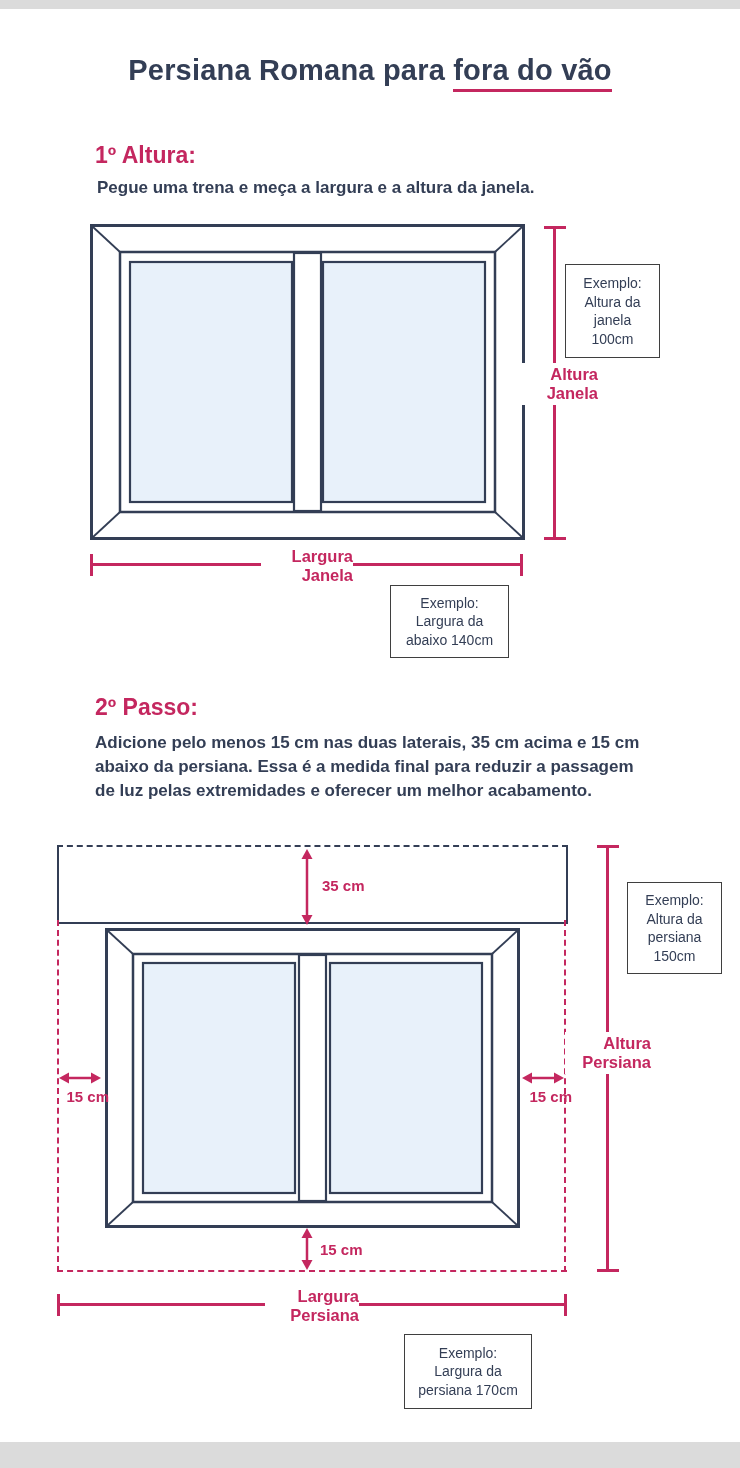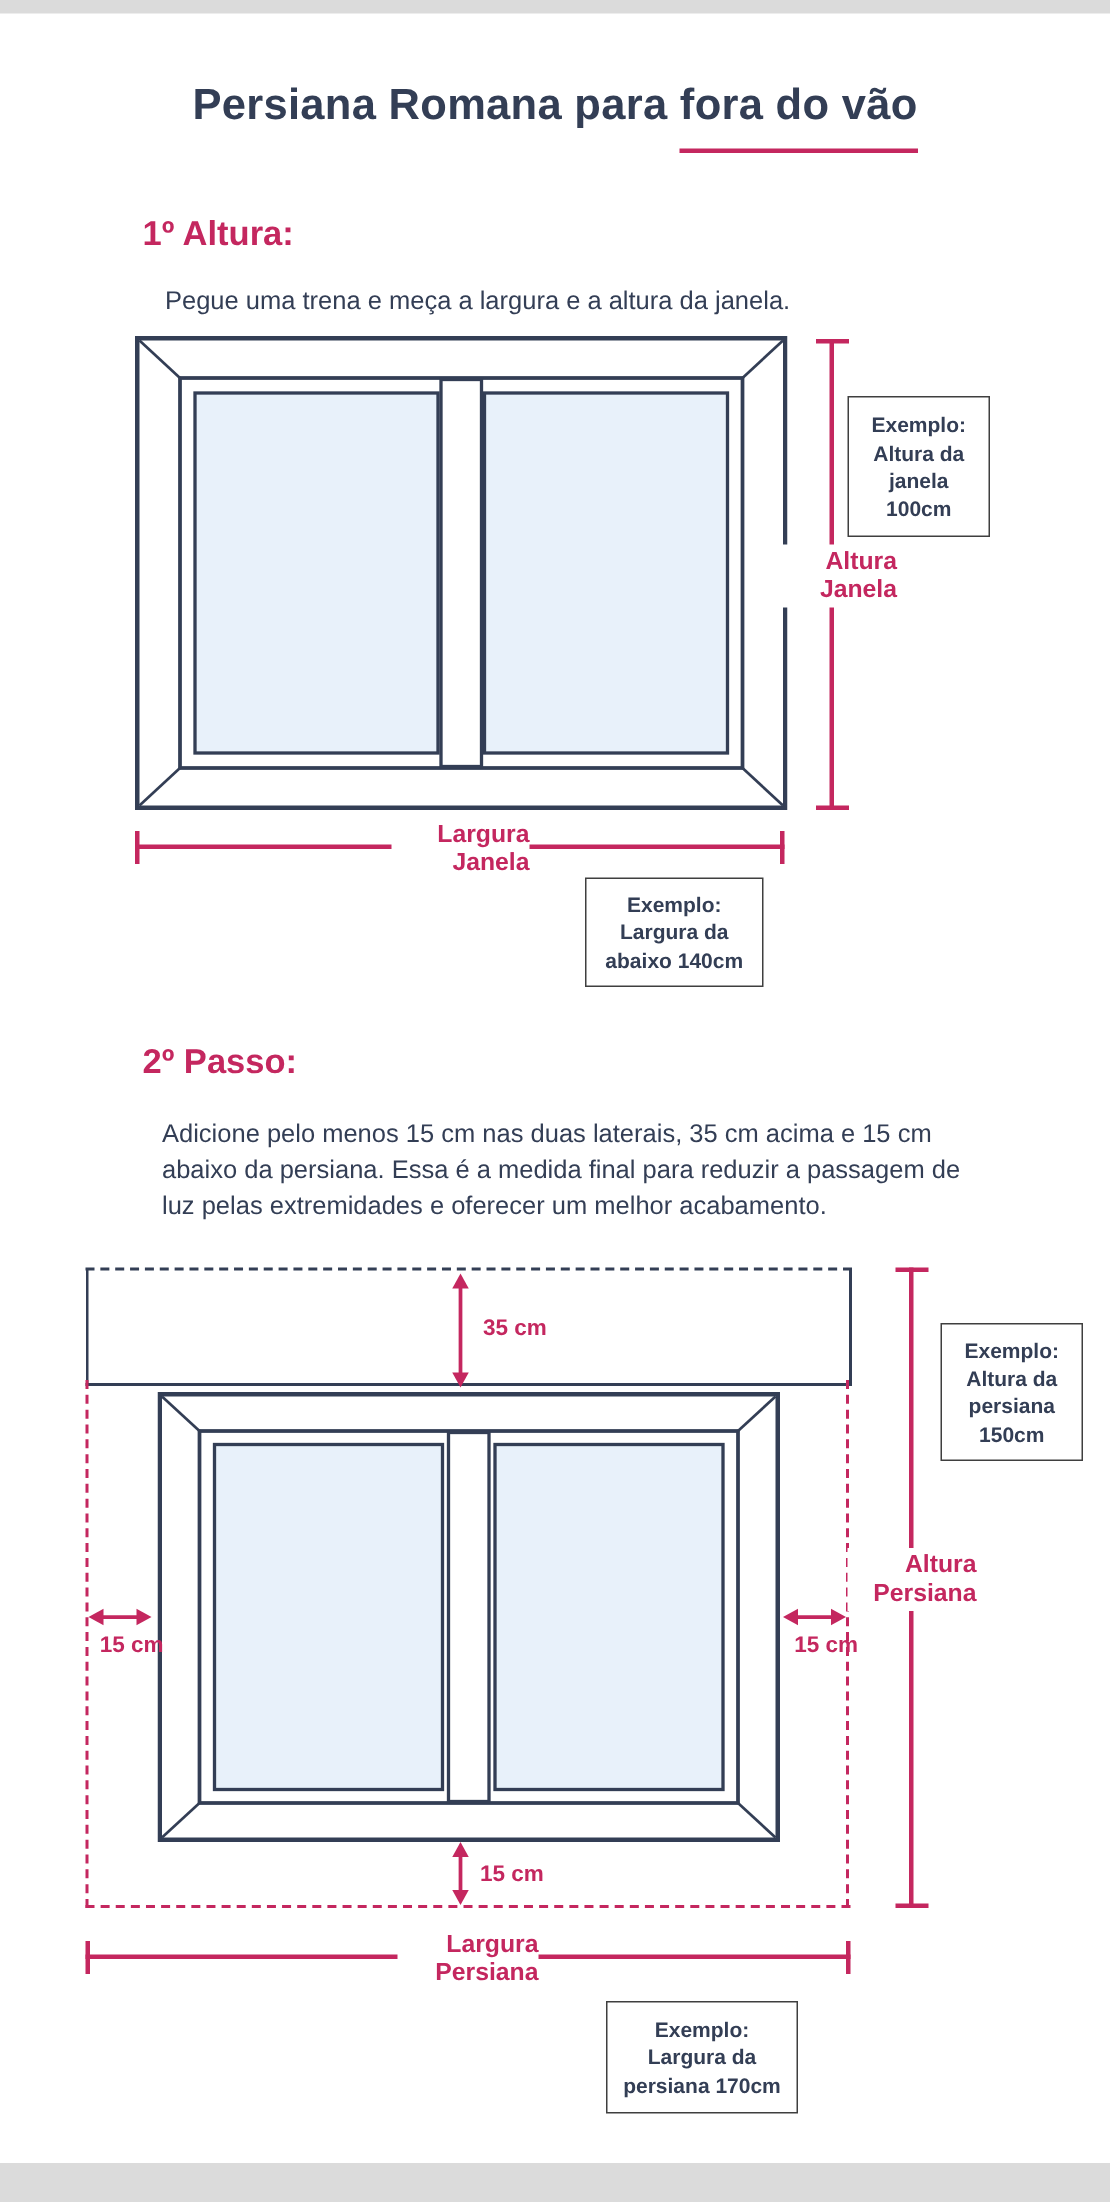--- a/index.html
+++ b/index.html
@@ -8,45 +8,45 @@
     font-family:"Liberation Sans","DejaVu Sans",sans-serif;overflow:hidden;
   }
   .gray-bar{position:absolute;left:0;width:740px;background:#dbdbdb;}
   .gray-bar.top{top:0;height:9px;}
   .gray-bar.bottom{top:1442px;height:26px;}
 
   .title{
     position:absolute;top:54px;left:0;width:740px;margin:0;text-align:center;
     font-size:29px;font-weight:700;color:#333e55;letter-spacing:.2px;
   }
-  .title .underlined{border-bottom:3px solid #c4275f;padding-bottom:13px;}
+  .title .underlined{border-bottom:3px solid #c4275f;padding-bottom:3px;}
 
   .step-heading{position:absolute;margin:0;font-size:23px;font-weight:700;color:#c4275f;}
-  .step-desc{position:absolute;margin:13px;font-size:17px;font-weight:400;color:#333e55;line-height:24px;}
+  .step-desc{position:absolute;margin:0;font-size:17px;font-weight:700;color:#333e55;line-height:24px;}
 
   .window{position:absolute;}
 
   .vline{position:absolute;width:3px;background:#c4275f;}
   .hline{position:absolute;height:3px;background:#c4275f;}
   .cap-h{position:absolute;width:22px;height:3px;background:#c4275f;}
   .cap-v{position:absolute;width:3px;height:22px;background:#c4275f;}
 
   .measure-label{
     position:absolute;background:#ffffff;color:#c4275f;font-size:16.5px;font-weight:700;
     line-height:19px;text-align:right;padding:2px 0;
   }
   .measure-label span{display:block;}
 
   .margin-label{
     position:absolute;color:#c4275f;font-size:15px;font-weight:700;text-align:right;
   }
 
   .example-box{
     position:absolute;background:#ffffff;border:1.5px solid #3f3f3f;color:#333e55;
-    font-size:14px;font-weight:700;line-height:18.5px;text-align:center;
+    font-size:14px;font-weight:400;line-height:18.5px;text-align:center;
     display:flex;flex-direction:column;justify-content:center;
   }
   .example-box span{display:block;}
 
   .cassette{
     position:absolute;left:57px;top:845px;width:507px;height:75px;background:#ffffff;
     border-left:2.5px solid #333e55;border-right:2.5px solid #333e55;
     border-bottom:2.5px solid #333e55;border-top:2.5px dashed #333e55;
   }
   .dash-pink-v{position:absolute;width:0;border-left:2.5px dashed #c4275f;}

